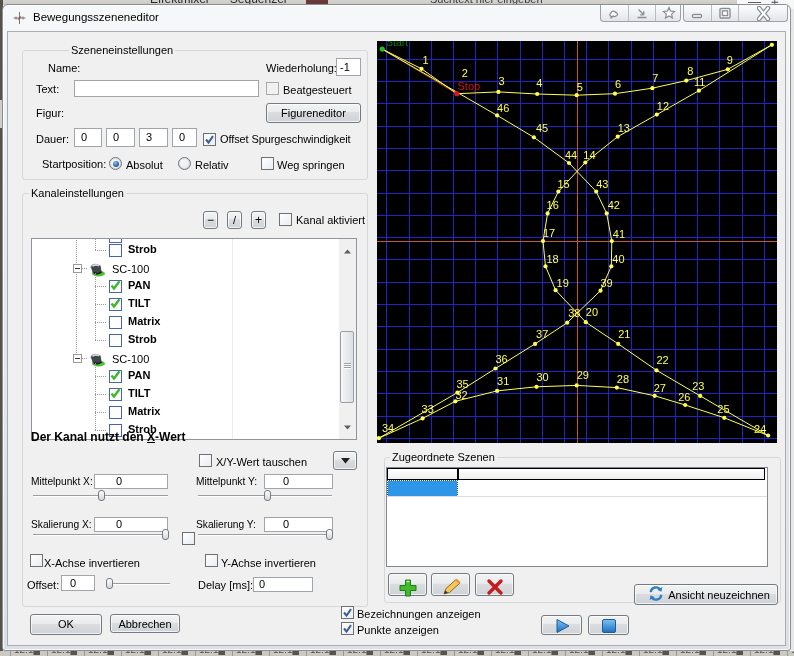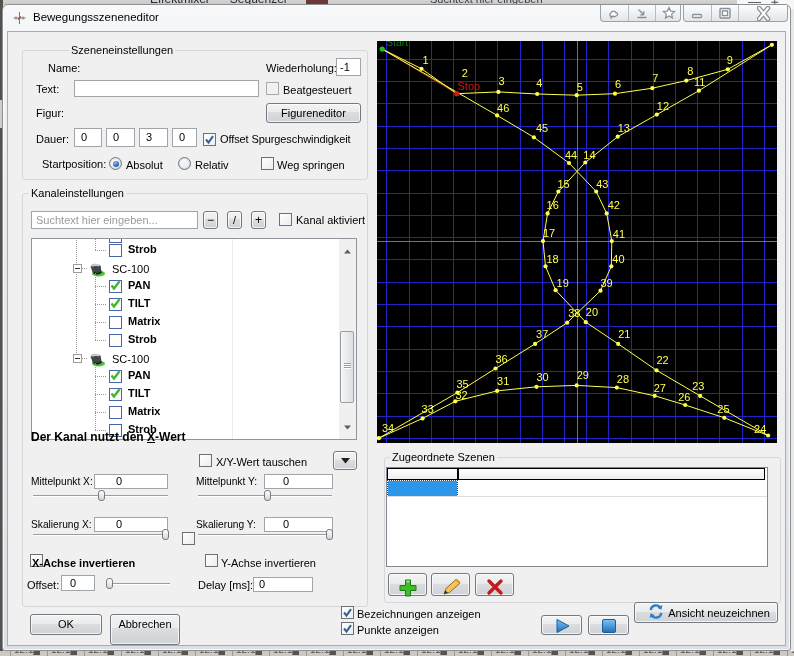--- a/index.html
+++ b/index.html
@@ -163,21 +163,20 @@
 <div class="abs rb" style="left:109px;top:157px;">
       <div style="position:absolute;left:3px;top:3px;width:6px;height:6px;border-radius:50%;background:radial-gradient(circle at 38% 32%,#8ec4ec,#2f6cb2 55%,#143e77);"></div>
     </div>
 <div class="abs lbl" style="left:126px;top:158px;">Absolut</div>
 <div class="abs rb" style="left:178px;top:157px;"></div>
 <div class="abs lbl" style="left:195px;top:158px;">Relativ</div>
 <div class="abs cb" style="left:261px;top:157px;border-color:#707070;"></div>
 <div class="abs lbl" style="left:277px;top:158px;">Weg springen</div>
 <div class="abs gb" style="left:22px;top:193px;width:346px;height:414px;"></div>
 <div class="abs gbl" style="left:29px;top:186px;">Kanaleinstellungen</div>
-<div class="abs fld" style="left:31px;top:211px;width:167px;height:18px;line-height:16px;"><span style="color:#9b9b9b;">Suchtext hier eingeben...</span></div>
 <div class="abs btn" style="left:203px;top:211px;width:15px;height:18px;line-height:16px;font-size:12px;">−</div>
 <div class="abs btn" style="left:227px;top:211px;width:15px;height:18px;line-height:16px;font-size:11px;">/</div>
 <div class="abs btn" style="left:251px;top:211px;width:15px;height:18px;line-height:16px;font-size:12px;">+</div>
 <div class="abs cb" style="left:279px;top:213px;border-color:#707070;"></div>
 <div class="abs lbl" style="left:296px;top:213px;">Kanal aktiviert</div>
 <div class="abs" style="left:31px;top:238px;width:326px;height:202px;background:#fff;border:1px solid #8e959d;overflow:hidden;" id="tree">
 <div class="abs" style="left:44px;top:-9px;width:1px;height:128px;background-image:repeating-linear-gradient(180deg,#9a9a9a 0 1px,transparent 1px 2px);"></div>
 <div class="abs" style="left:63px;top:0px;width:1px;height:12px;background-image:repeating-linear-gradient(180deg,#9a9a9a 0 1px,transparent 1px 2px);"></div>
 <div class="abs" style="left:77px;top:-9px;width:13px;height:13px;border:1px solid #4766a8;background:#fdfdfd;"></div>
 <div class="abs" style="left:63px;top:11px;width:12px;height:1px;background-image:repeating-linear-gradient(90deg,#9a9a9a 0 1px,transparent 1px 2px);"></div>
@@ -283,31 +282,31 @@
 <div class="abs lbl" style="left:31px;top:518px;font-size:10.2px;">Skalierung X:</div>
 <div class="abs fld" style="left:94px;top:517px;width:74px;height:15px;line-height:13px;padding-left:21px;">0</div>
 <div class="abs lbl" style="left:196px;top:518px;font-size:10.2px;">Skalierung Y:</div>
 <div class="abs fld" style="left:264px;top:517px;width:69px;height:15px;line-height:13px;padding-left:18px;">0</div>
 <div class="abs trk" style="left:33px;top:534px;width:135px;"></div>
 <div class="abs thumb" style="left:162px;top:529px;"></div>
 <div class="abs trk" style="left:198px;top:534px;width:134px;"></div>
 <div class="abs thumb" style="left:326px;top:529px;"></div>
 <div class="abs cb" style="left:182px;top:532px;border-color:#707070;"></div>
 <div class="abs cb" style="left:30px;top:554px;border-color:#707070;"></div>
-<div class="abs lbl" style="left:32px;top:556px;font-weight:bold;">X-Achse invertieren</div>
+<div class="abs lbl" style="left:44px;top:556px;">X-Achse invertieren</div>
 <div class="abs cb" style="left:205px;top:554px;border-color:#707070;"></div>
 <div class="abs lbl" style="left:221px;top:556px;">Y-Achse invertieren</div>
 <div class="abs lbl" style="left:27px;top:578px;">Offset:</div>
 <div class="abs fld" style="left:61px;top:575px;width:34px;height:16px;line-height:14px;padding-left:8px;">0</div>
 <div class="abs trk" style="left:107px;top:583px;width:63px;"></div>
 <div class="abs thumb" style="left:106px;top:578px;"></div>
 <div class="abs lbl" style="left:198px;top:578px;">Delay [ms]:</div>
 <div class="abs fld" style="left:253px;top:577px;width:60px;height:15px;line-height:13px;padding-left:5px;">0</div>
 <div class="abs btn" style="left:30px;top:614px;width:72px;height:21px;line-height:19px;font-size:11px;">OK</div>
-<div class="abs btn" style="left:110px;top:614px;width:70px;height:31px;line-height:19px;font-size:11px;">Abbrechen</div>
+<div class="abs btn" style="left:110px;top:614px;width:70px;height:19px;line-height:19px;font-size:11px;">Abbrechen</div>
 <div class="abs gb" style="left:384px;top:457px;width:397px;height:146px;"></div>
 <div class="abs gbl" style="left:390px;top:450px;">Zugeordnete Szenen</div>
 <div class="abs" style="left:386px;top:467px;width:382px;height:100px;background:#fff;border:1px solid #828790;">
       <div style="position:absolute;left:0px;top:0px;width:71px;height:12px;background:linear-gradient(#fff,#eee);border:1px solid #000;"></div>
       <div style="position:absolute;left:71px;top:0px;width:307px;height:12px;background:linear-gradient(#fff,#eee);border:1px solid #000;"></div>
       <div style="position:absolute;left:1px;top:13px;width:69px;height:15px;background:#2d96e9;outline:1px dotted #1a4a75;"></div>
       <div style="position:absolute;left:0;top:28px;width:380px;height:1px;background:#ddd;"></div>
     </div>
 <div class="abs btn" style="left:388px;top:573px;width:39px;height:23px;line-height:21px;font-size:11px;"><svg width="22" height="20" viewBox="0 0 22 20" style="margin-top:3px">
         <path d="M8.5 3 h5 v5.5 h5.5 v5 h-5.5 v5.5 h-5 v-5.5 H3 v-5 h5.5 Z" fill="#3fbb2c" stroke="#1e7a14" stroke-width="1"></path>
@@ -344,21 +343,21 @@
       </svg></div>
 <div class="abs btn" style="left:588px;top:615px;width:41px;height:20px;line-height:18px;font-size:11px;"><svg width="16" height="16" viewBox="0 0 16 16" style="margin-top:2px">
         <rect x="1.5" y="1.5" width="13" height="13" rx="1.5" fill="url(#gst)" stroke="#1a5e9e" stroke-width="1"></rect>
         <defs>
           <linearGradient id="gst" x1="0" y1="0" x2="0" y2="1">
             <stop offset="0" stop-color="#7ec2f2"></stop>
             <stop offset="1" stop-color="#1d6fc0"></stop>
           </linearGradient>
         </defs>
       </svg></div>
-<div class="abs btn" style="left:634px;top:602px;width:144px;height:21px;line-height:19px;font-size:11px;"><span style="display:inline-block;vertical-align:middle;margin:0 4px 0 6px;"><svg width="16" height="15" viewBox="0 0 16 15">
+<div class="abs btn" style="left:634px;top:584px;width:144px;height:21px;line-height:19px;font-size:11px;"><span style="display:inline-block;vertical-align:middle;margin:0 4px 0 6px;"><svg width="16" height="15" viewBox="0 0 16 15">
           <path d="M2.8 6.2 A5.2 5.2 0 0 1 12.6 4.2 M13.2 8.8 A5.2 5.2 0 0 1 3.4 10.8" fill="none" stroke="#2f7fc6" stroke-width="2.4"></path>
           <path d="M14.4 1 L13.4 5.8 L9.2 3.8 Z M1.6 14 L2.6 9.2 L6.8 11.2 Z" fill="#2f7fc6"></path>
         </svg></span><span style="vertical-align:middle">Ansicht neuzeichnen</span></div>
 <svg width="400" height="401.5" viewBox="0 0 400 401.5" style="position:absolute;left:377px;top:41px;" shape-rendering="crispEdges">
 <rect x="0" y="0" width="400" height="401.5" fill="#000000"></rect>
 <line x1="9.8" y1="0" x2="9.8" y2="401.5" stroke="#2121c7" stroke-width="1"></line>
 <line x1="32.0" y1="0" x2="32.0" y2="401.5" stroke="#2121c7" stroke-width="1"></line>
 <line x1="54.2" y1="0" x2="54.2" y2="401.5" stroke="#2121c7" stroke-width="1"></line>
 <line x1="76.4" y1="0" x2="76.4" y2="401.5" stroke="#2121c7" stroke-width="1"></line>
 <line x1="98.6" y1="0" x2="98.6" y2="401.5" stroke="#2121c7" stroke-width="1"></line>

